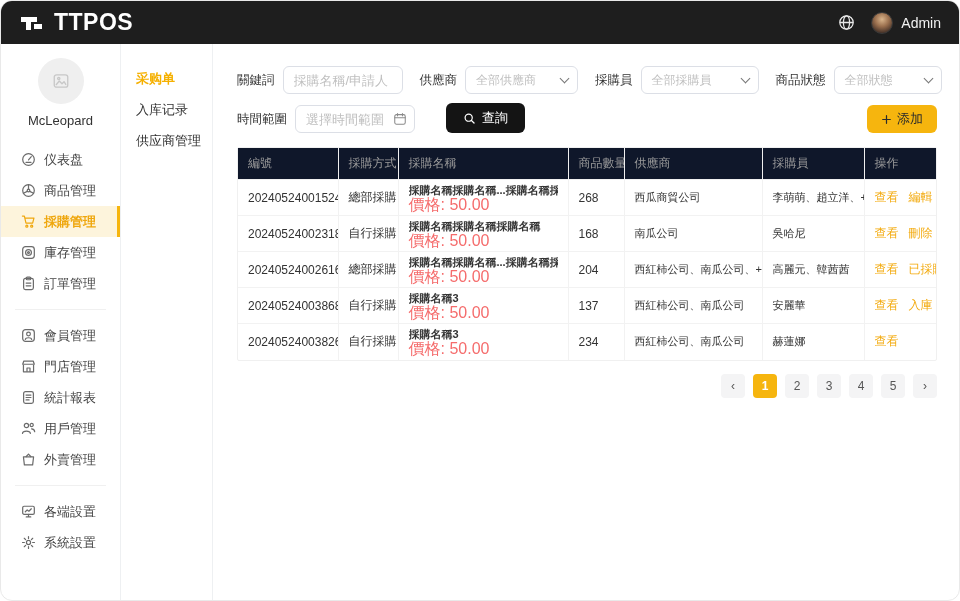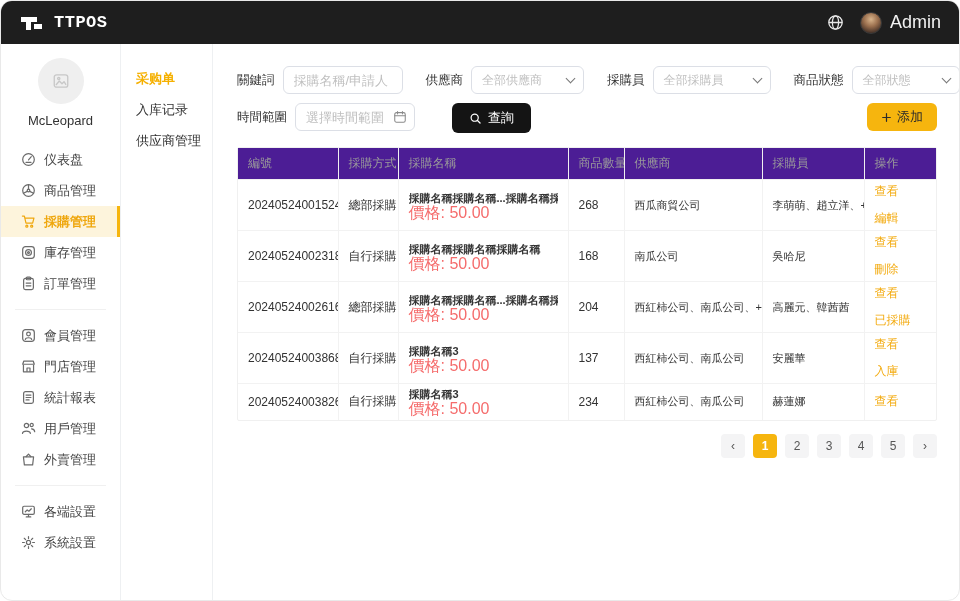--- a/index.html
+++ b/index.html
@@ -4,28 +4,28 @@
 <style>
   * { box-sizing: border-box; }
   html,body { margin:0; padding:0; background:#fff; }
   body { font-family:"Liberation Sans","DejaVu Sans",sans-serif; }
   .app { width:960px; height:601px; border:1px solid #e9e9e9; border-radius:12px; overflow:hidden; background:#fff; position:relative; }
 
   
   .topbar { height:43px; background:#1e1e1e; display:flex; align-items:center; padding:0 18px; }
   .brand { display:flex; align-items:center; gap:9px; color:#fff; }
   .brand-mark { width:26px; height:20px; display:block; }
-  .brand-text { font-size:17px; font-weight:bold; letter-spacing:.5px;font-family:Liberation Mono, monospace; }
+  .brand-text { font-size:23px; font-weight:bold; letter-spacing:.5px; }
   .top-right { margin-left:auto; display:flex; align-items:center; gap:16px; color:#fff; }
   .globe { width:17px; height:17px; color:#e8e8e8; cursor:pointer; }
   .admin-chip { display:flex; align-items:center; gap:8px; cursor:pointer; }
   .avatar-sm { width:22px; height:22px; border-radius:50%;
     background:radial-gradient(circle at 50% 32%, #d9b48b 0%, #9a6f4e 42%, #4a352a 78%, #26201c 100%);
     border:1px solid #3a3a3a; }
-  .admin-name { font-size:18px; color:#f2f2f2; }
+  .admin-name { font-size:14px; color:#f2f2f2; }
 
   
   .body { display:flex; height:calc(100% - 43px); }
 
   
   .sidebar { width:120px; border-right:1px solid #eef0f2; padding-top:14px; display:flex; flex-direction:column; flex:none; }
   .side-avatar { align-self:center; width:46px; height:46px; border-radius:50%; background:#efefef;
     display:flex; align-items:center; justify-content:center; color:#c8c8c8; }
   .side-avatar svg { width:18px; height:18px; }
   .side-name { text-align:center; font-size:13px; color:#333; margin:9px 0 16px; }
@@ -38,21 +38,21 @@
   .side-item.active::after { content:""; position:absolute; right:0; top:0; bottom:0; width:3px; background:#f6b50e; }
   .side-item.divider { height:1px; background:#f0f0f0; margin:10px 14px; padding:0; pointer-events:none; }
 
   
   .subnav { width:92px; border-right:1px solid #eef0f2; padding-top:19px; flex:none; }
   .subnav-item { height:31px; line-height:31px; padding-left:15px; font-size:13px; color:#333; cursor:pointer; white-space:nowrap; }
   .subnav-item.active { color:#f5b000; font-weight:bold; }
 
   
   .main { flex:1; padding:22px 22px 0 24px; overflow:hidden; }
-  .frow { display:flex; align-items:flex-start; margin-bottom:9px;gap:6px; }
+  .frow { display:flex; align-items:flex-end; margin-bottom:9px; }
   .fgroup { display:flex; align-items:center; margin-right:17px; }
   .flabel { font-size:12.5px; color:#333; white-space:nowrap; margin-right:8px; }
   input.fcontrol { height:28px; border:1px solid #dcdfe6; border-radius:6px; padding:0 10px; font-size:13px; color:#333; outline:none; }
   input.fcontrol::placeholder { color:#bfbfbf; }
   .fselect { height:28px; border:1px solid #dcdfe6; border-radius:6px; padding:0 9px 0 10px; display:flex;
     align-items:center; justify-content:space-between; font-size:12px; color:#bfbfbf; cursor:pointer; background:#fff; }
   .chev { width:7px; height:7px; border-right:1.4px solid #777; border-bottom:1.4px solid #777;
     transform:rotate(45deg); margin-top:-4px; flex:none; }
   .date-wrap { position:relative; display:flex; align-items:center; }
   .date-wrap input { padding-right:28px; }
@@ -60,32 +60,32 @@
   .btn-search { height:30px; margin-left:14px; background:#141414; color:#fff; border:none; border-radius:6px;
     padding:0 17px; font-size:13px; display:flex; align-items:center; gap:6px; cursor:pointer; }
   .btn-search svg { width:13px; height:13px; }
   .btn-add { height:28px; margin-left:auto; background:#f6b50e; color:#2b2b2b; border:none; border-radius:6px;
     padding:12px 14px; font-size:13px; display:flex; align-items:center; gap:5px; cursor:pointer; }
   .btn-add svg { width:11px; height:11px; }
 
   
   .table-wrap { margin-top:14px; border:1px solid #f0f0f0; border-radius:2px; }
   table { width:100%; border-collapse:collapse; table-layout:fixed; }
-  thead th { background:#4c1d95; font-weight:normal; color:#9a9a9a; font-size:12px; text-align:left;
+  thead th { background:#0f172a; font-weight:normal; color:#9a9a9a; font-size:12px; text-align:left;
     padding:7px 10px; border-bottom:1px solid #f0f0f0; border-right:1px solid #f0f0f0; white-space:nowrap; overflow:hidden; }
   thead th:last-child { border-right:none; }
   td { padding:3px 10px; font-size:12px; color:#333; border-bottom:1px solid #f2f2f2; border-right:1px solid #f2f2f2;
     white-space:nowrap; overflow:hidden; height:36px; vertical-align:middle; }
   td:last-child { border-right:none; }
   tbody tr:last-child td { border-bottom:none; }
   .cell-id { color:#333; }
   .name-line { font-weight:bold; font-size:11px; color:#333; line-height:15px; overflow:hidden; }
   .price-line { font-size:16px; color:#f56c6c; line-height:14px; }
   .cell-sm { font-size:11px; }
-  .actions { display:flex; gap:10px;flex-direction:column; }
+  .actions { display:flex; gap:10px; }
   .action-link { color:#f3ab10; font-size:12px; cursor:pointer; white-space:nowrap; }
 
   
   .pagination { display:flex; justify-content:flex-end; gap:8px; margin-top:13px; }
   .page-btn { min-width:24px; height:24px; padding:0 4px; border-radius:4px; background:#f4f4f5; color:#565656;
     font-size:12px; display:flex; align-items:center; justify-content:center; cursor:pointer; }
   .page-btn.active { background:#f6b50e; color:#fff; font-weight:bold; }
 </style>
 </head>
 <body>

